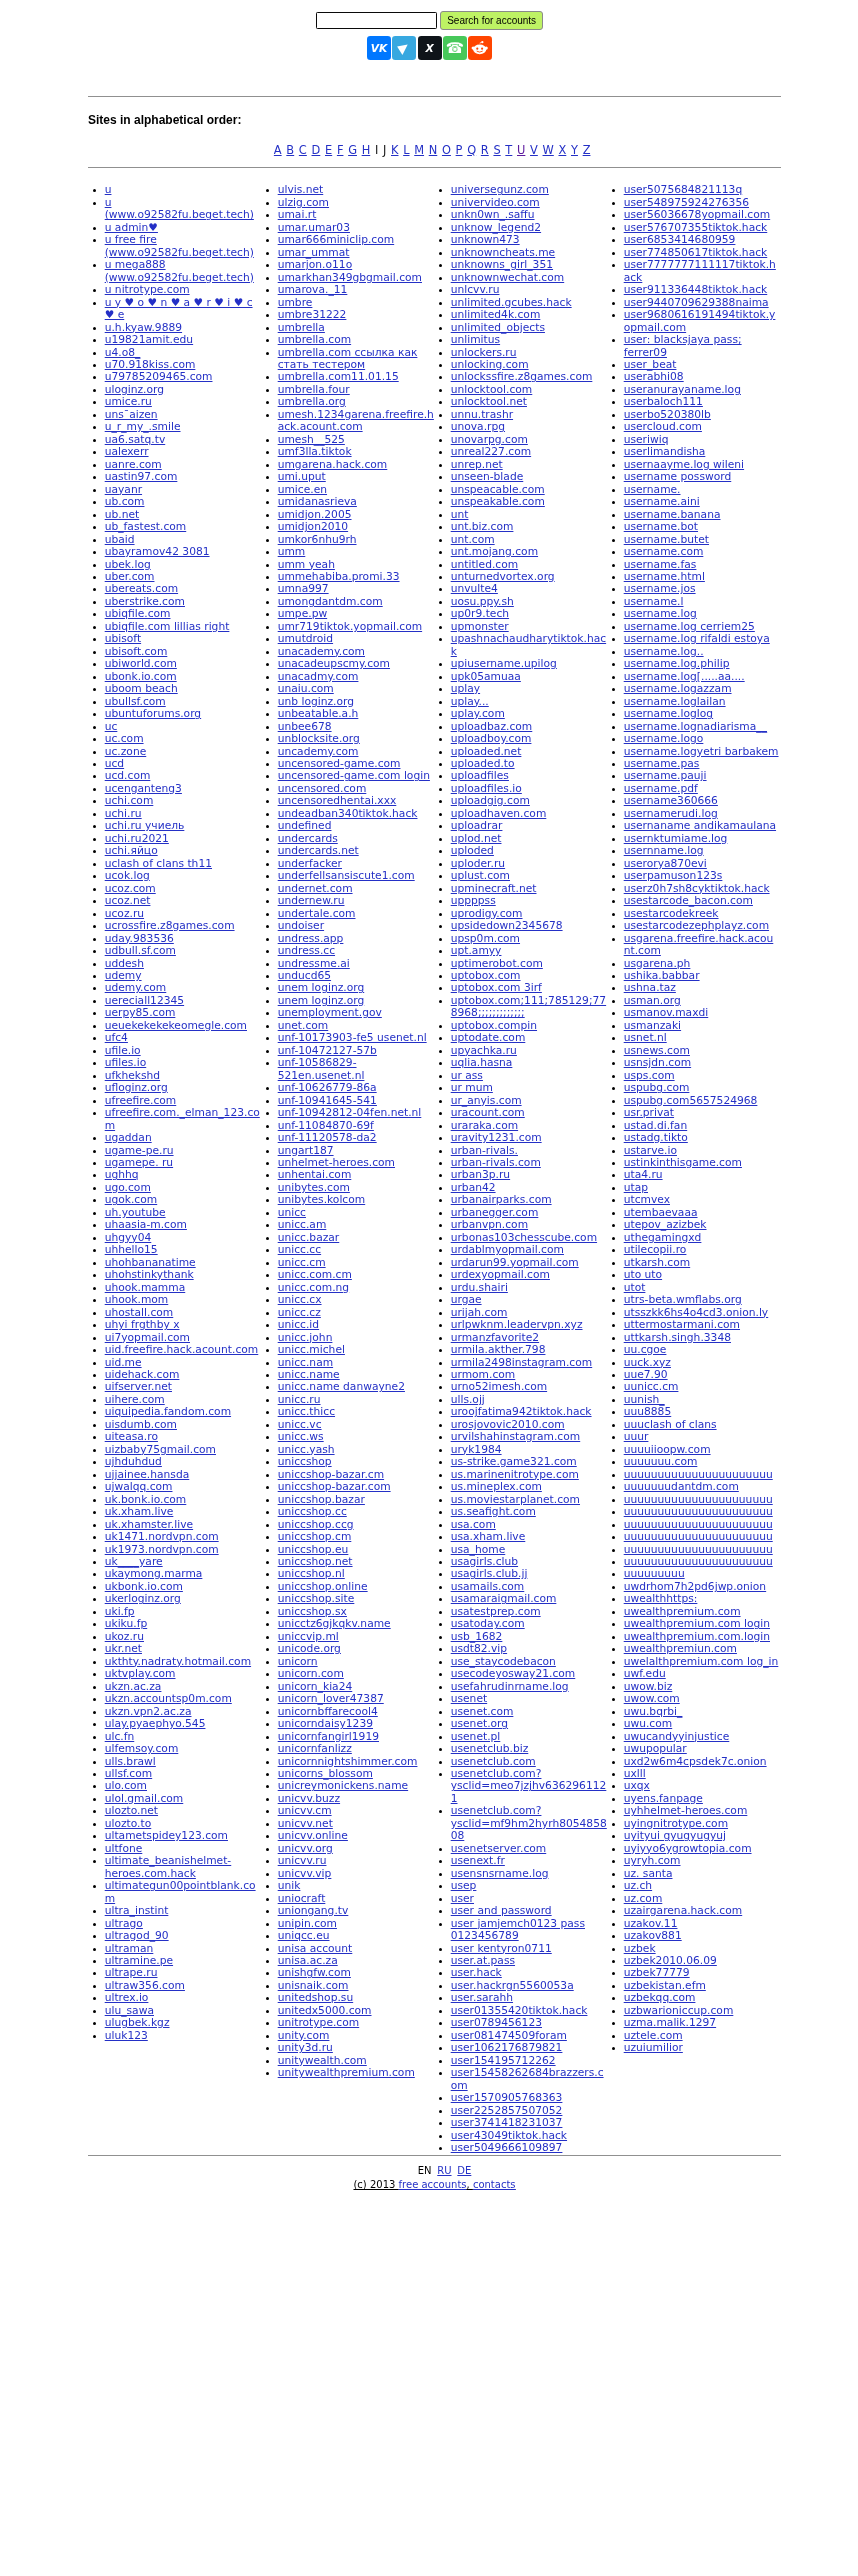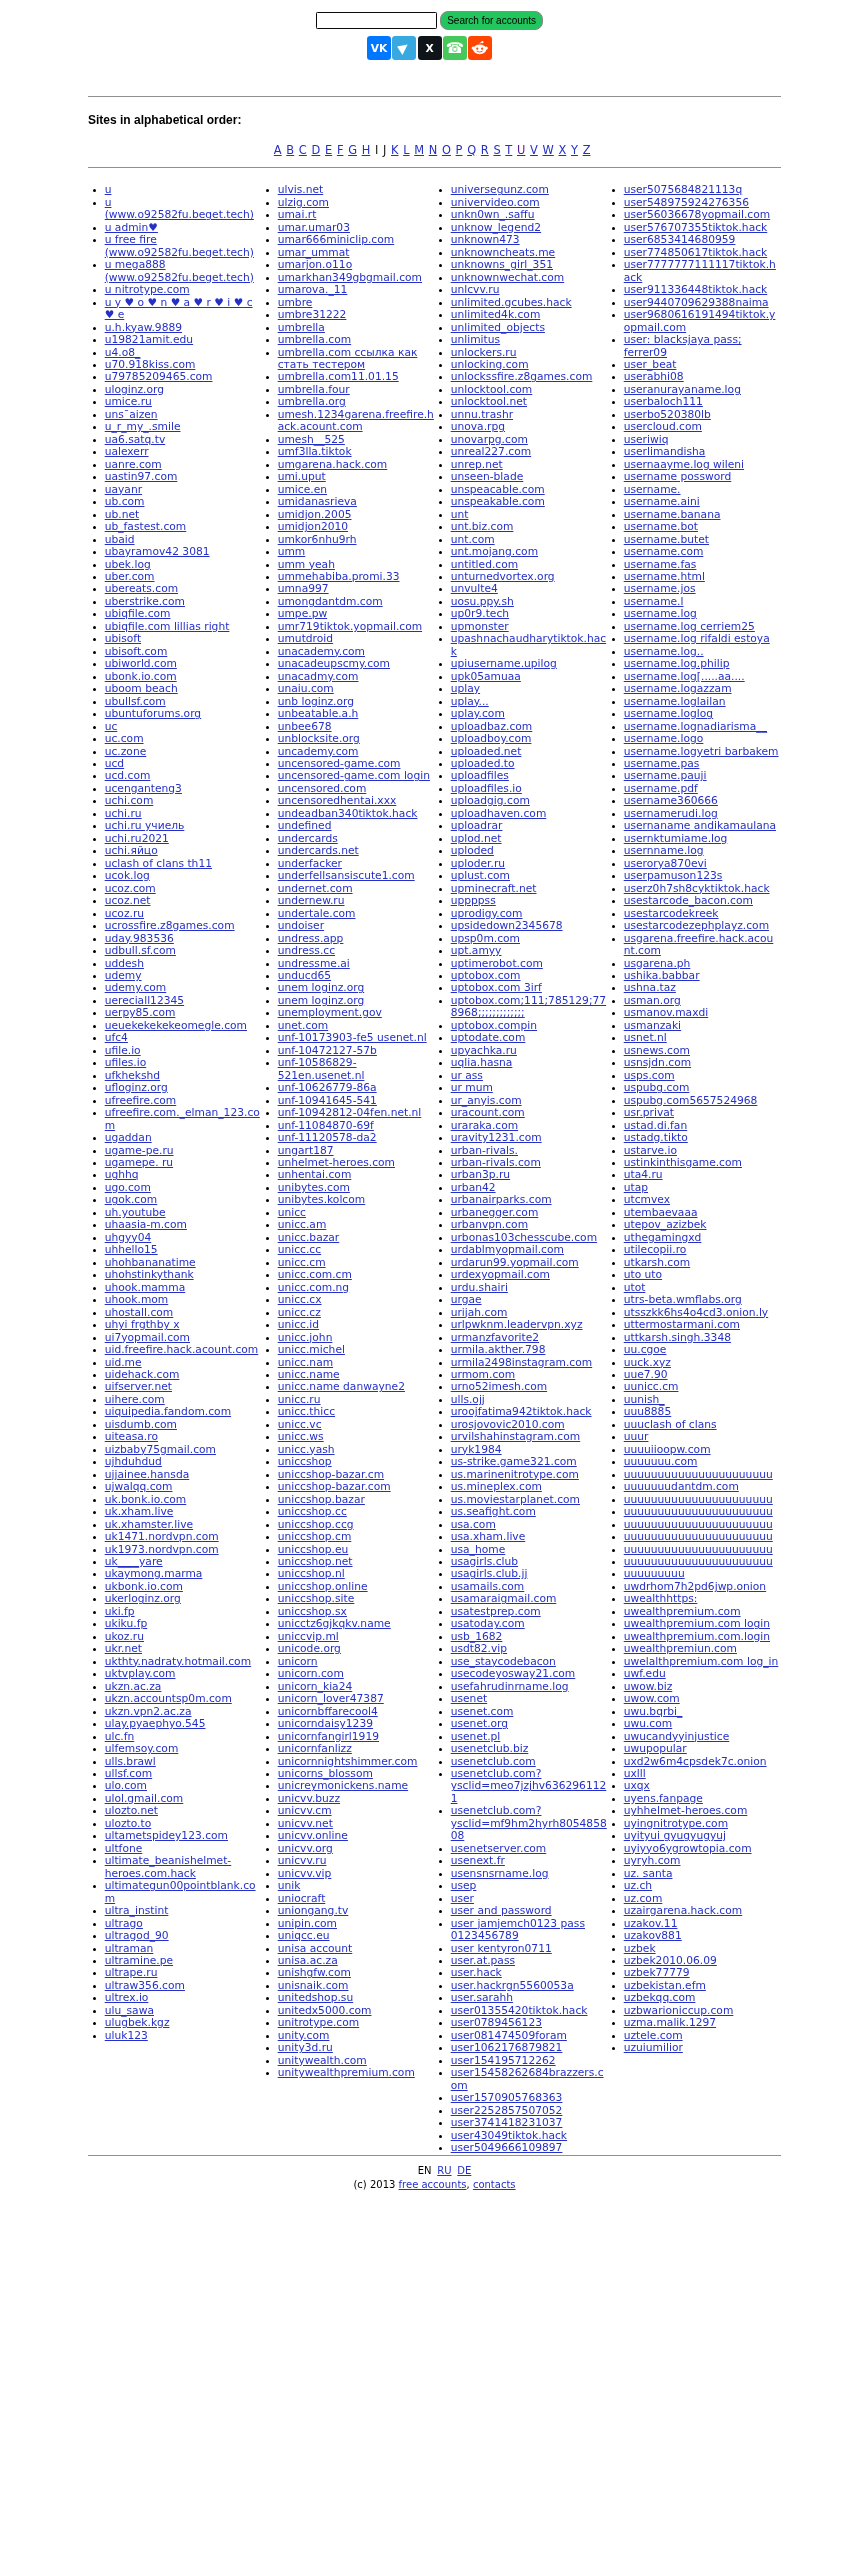--- a/index.html
+++ b/index.html
@@ -1,23 +1,23 @@
 <!DOCTYPE html>
 <html style="--link: #2430c6; --visited: #5c1a9e;font-size:10.7px"><head>
 <meta charset="utf-8">
 <style>
   html,body { margin:0; padding:0; background:#ffffff; }
   body { width:859px; height:2576px; font-family:"DejaVu Sans", sans-serif; color:#000; position:relative; }
 
   .search-row { padding-top:10.7px; display:flex; justify-content:center; align-items:center; gap:3.3px; }
   .search-input { width:115px; height:14.7px; border:1.3px solid #0a0a0a; border-radius:1.3px; font-size:9.4px; padding:0 2px; outline:none; }
-  .search-button { font-family:"Liberation Sans", sans-serif; font-size:10px; color:#000; background:#22c55e; border:0.7px solid #8a8a8a; border-radius:8px; height:19px; padding:0 6px; }
+  .search-button { font-family:"Liberation Sans", sans-serif; font-size:10px; color:#000; background:#bef264; border:0.7px solid #8a8a8a; border-radius:3px; height:19px; padding:0 6px; }
 
   .social-row { margin-top:6.7px; display:flex; justify-content:center; align-items:center; gap:1.3px; }
-  .sicon { width:24px; height:24px; border-radius:3.3px; display:flex; align-items:center; justify-content:center; color:#fff; overflow:hidden; }
+  .sicon { width:24px; height:24px; border-radius:3.3px; display:flex; align-items:center; justify-content:center; color:#fff; overflow:hidden;font-style:italic; }
   .sicon .logo-txt { font-weight:bold; font-size:10.7px; font-family:"DejaVu Sans", sans-serif; }
   .tg-plane { width:0; height:0; border-left:10.7px solid #fff; border-top:4px solid transparent; border-bottom:6.7px solid transparent; transform:rotate(-32deg); margin-right:1.3px; }
   .wa-glyph { font-size:14.7px; line-height:1; }
 
   .content { margin-left:88px; width:693px;margin-top:36px; }
   hr.sep { border:none; border-top:1.3px solid #909090; margin:0; }
   .hr1 { margin-top:14.7px; }
   .hr2 { margin-top:9.4px; }
 
   .heading { font-family:"Liberation Sans", sans-serif; font-weight:bold; font-size:12px; margin:0; }
@@ -34,21 +34,21 @@
   .col ul { margin:0; padding-left:16.7px; }
   .col li { font-size:10.7px; line-height:1.165; overflow-wrap:anywhere; }
   .col li::marker { color:#000; font-size:8.7px; }
   a { color:var(--link); }
   .col a { text-decoration:underline; }
 
   .footer-hr { margin-top:52px; }
   .lang-row { margin-top:9.4px; text-align:center; font-size:10px; }
   .lang-row a { margin:0 1.3px;text-align:right; }
   .lang-current { margin:0 1.3px; color:#000;padding-left:20px; }
-  .copyright-row { margin-top:3.3px; text-align:center; font-size:10px; }
+  .copyright-row { margin-top:3.3px; text-align:center; font-size:10px;text-decoration:underline; }
 </style>
 </head>
 <body>
 
 <div>
 
   <form class="search-row">
     <input class="search-input" type="text" placeholder="" style="">
     <button class="search-button" type="submit">Search for accounts</button>
   </form>

